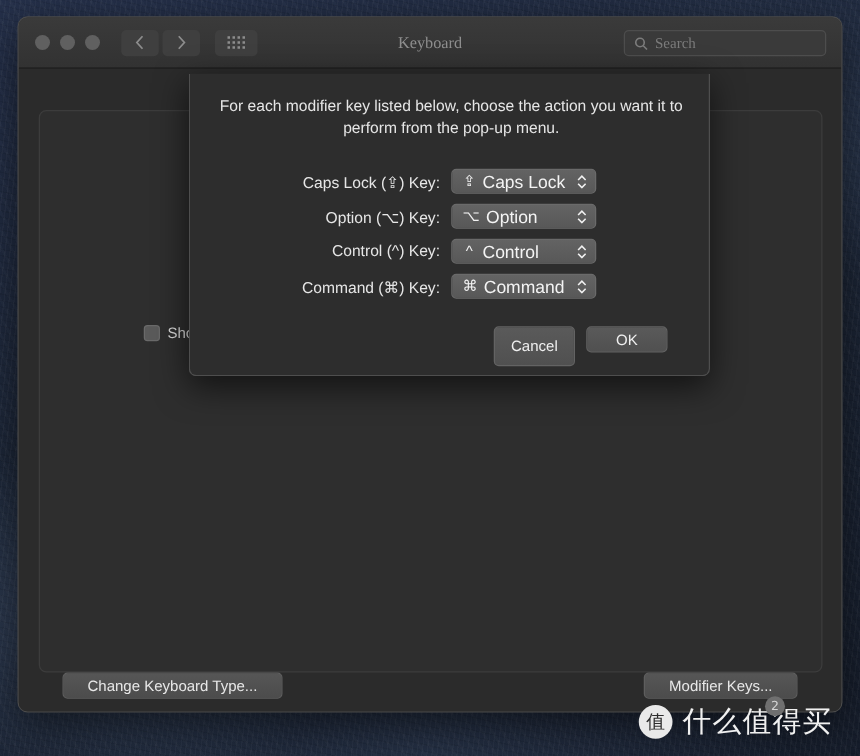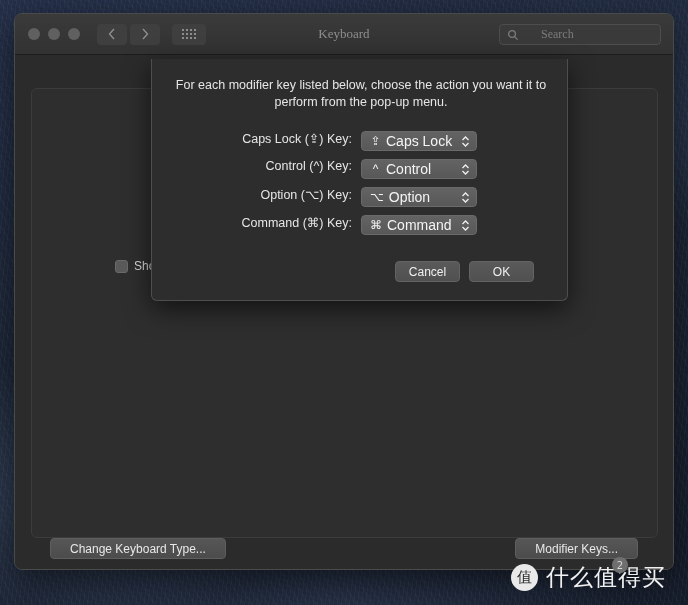--- a/index.html
+++ b/index.html
@@ -116,21 +116,21 @@
     right: 12px;
     top: 10px;
     width: 162px;
     height: 21px;
     background: #3a3a3a;
     border: 1px solid #4d4d4d;
     border-radius: 4px;
     display: flex;
     align-items: center;
     padding-left: 7px;
-    gap: 22px;
+    gap: 5px;
   }
   #search-placeholder {
     font-size: 12px;
     color: #7c7c7c;
   }
 
   
   #window-body {
     position: relative;
     height: 516px;
@@ -213,20 +213,21 @@
   }
 
   #modifier-rows {
     position: absolute;
     left: 0;
     top: 72px;
     width: 100%;
   }
   .modifier-row {
     display: flex;
+    align-items: center;
     height: 28px;
     margin-bottom: 0px;
   }
   .modifier-label {
     width: 209px;
     text-align: right;
     padding-right: 9px;
     font-size: 12.5px;
     color: #e6e6e6;
     white-space: nowrap;
@@ -271,21 +272,21 @@
     border: 1px solid #636363;
     border-radius: 4px;
     color: #f0f0f0;
     font-size: 12px;
     display: flex;
     align-items: center;
     justify-content: center;
     padding: 0 10px;
   }
   #restore-defaults-button { left: 18px; top: 202px; }
-  #cancel-button { left: 243px; top: 202px; width: 65px; padding: 4px; }
+  #cancel-button { left: 243px; top: 202px; width: 65px; padding: 15px; }
   #ok-button { left: 317px; top: 202px; width: 65px; padding: 0; }
 
   
   #watermark {
     position: absolute;
     right: 22px;
     bottom: 12px;
     display: flex;
     align-items: center;
     gap: 8px;
@@ -411,40 +412,40 @@
                 <polyline points="1.5,4 4.5,1 7.5,4" fill="none" stroke="#efefef" stroke-width="1.3"></polyline>
               </svg>
             <svg width="9" height="5" viewBox="0 0 9 5">
                 <polyline points="1.5,1 4.5,4 7.5,1" fill="none" stroke="#efefef" stroke-width="1.3"></polyline>
               </svg>
           </span>
         </div>
       </div>
 
       <div class="modifier-row">
+        <span class="modifier-label">Option (⌥) Key:</span>
+        <div class="popup-button">
+          <span class="popup-symbol">⌥</span>
+          <span class="popup-label">Option</span>
+          <span class="stepper">
+            <svg width="9" height="5" viewBox="0 0 9 5">
+                <polyline points="1.5,4 4.5,1 7.5,4" fill="none" stroke="#efefef" stroke-width="1.3"></polyline>
+              </svg>
+            <svg width="9" height="5" viewBox="0 0 9 5">
+                <polyline points="1.5,1 4.5,4 7.5,1" fill="none" stroke="#efefef" stroke-width="1.3"></polyline>
+              </svg>
+          </span>
+        </div>
+      </div>
+
+      <div class="modifier-row">
         <span class="modifier-label">Control (^) Key:</span>
         <div class="popup-button">
           <span class="popup-symbol">^</span>
           <span class="popup-label">Control</span>
-          <span class="stepper">
-            <svg width="9" height="5" viewBox="0 0 9 5">
-                <polyline points="1.5,4 4.5,1 7.5,4" fill="none" stroke="#efefef" stroke-width="1.3"></polyline>
-              </svg>
-            <svg width="9" height="5" viewBox="0 0 9 5">
-                <polyline points="1.5,1 4.5,4 7.5,1" fill="none" stroke="#efefef" stroke-width="1.3"></polyline>
-              </svg>
-          </span>
-        </div>
-      </div>
-
-      <div class="modifier-row">
-        <span class="modifier-label">Option (⌥) Key:</span>
-        <div class="popup-button">
-          <span class="popup-symbol">⌥</span>
-          <span class="popup-label">Option</span>
           <span class="stepper">
             <svg width="9" height="5" viewBox="0 0 9 5">
                 <polyline points="1.5,4 4.5,1 7.5,4" fill="none" stroke="#efefef" stroke-width="1.3"></polyline>
               </svg>
             <svg width="9" height="5" viewBox="0 0 9 5">
                 <polyline points="1.5,1 4.5,4 7.5,1" fill="none" stroke="#efefef" stroke-width="1.3"></polyline>
               </svg>
           </span>
         </div>
       </div>

